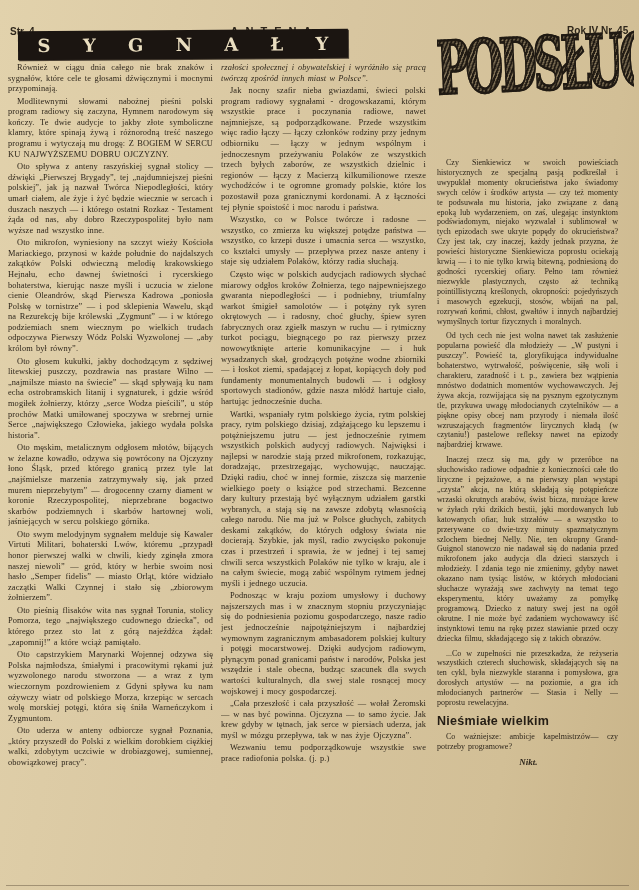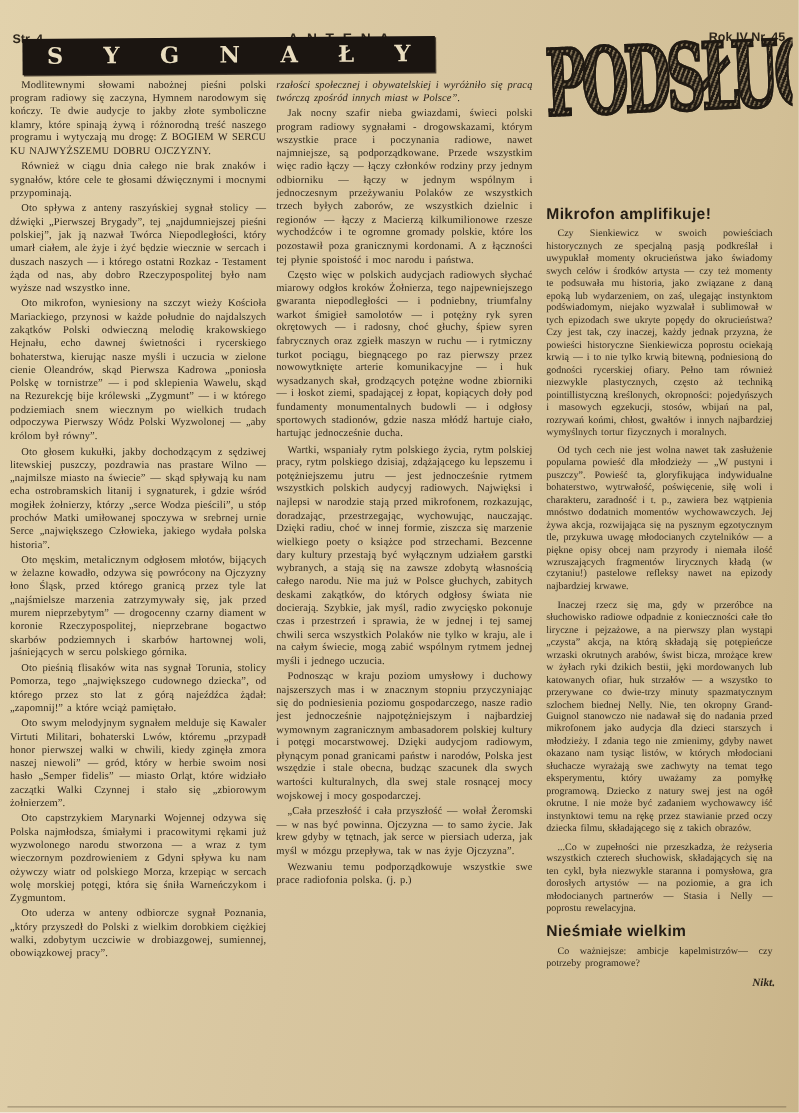--- a/index.html
+++ b/index.html
@@ -48,21 +48,21 @@
     -webkit-text-stroke:1.6px #201a13;line-height:1;white-space:nowrap;
   }
   .col3 h3{
     margin:6px 0 4px 0;font-size:12.5px;font-family:"Liberation Sans","DejaVu Sans",sans-serif;
     font-weight:bold;letter-spacing:0.3px;color:#241d14;
   }
   .col3 p{
     margin:0 16px 5px 0;font-size:8px;line-height:1.24;text-align:justify;
     text-indent:9px;word-spacing:1px;
   }
-  .signature{display:block;text-align:right;font-weight:bold;font-style:italic;font-size:9px;padding-right:14px;margin-top:2px;}
+  .signature{display:block;text-align:center;font-weight:bold;font-style:italic;font-size:9px;padding-right:14px;margin-top:2px;}
   
   .scanline{position:absolute;left:6px;right:10px;bottom:4px;height:1px;background:rgba(90,75,55,.45);}
 </style>
 </head>
 <body>
 
 <div class="page">
 
   <div class="hdr">
     <span class="page-label">Str. 4.</span>
@@ -71,48 +71,48 @@
   </div>
 
   <div class="content">
 
     <div class="left-article">
       <div class="banner">
         <span>S Y G N A Ł Y</span>
       </div>
       <div class="cols">
         <div class="col c1">
+          <p>Również w ciągu dnia całego nie brak znaków i sygnałów, które cele te głosami dźwięcznymi i mocnymi przypominają.</p>
           <p>Modlitewnymi słowami nabożnej pieśni polski program radiowy się zaczyna, Hymnem narodowym się kończy. Te dwie audycje to jakby złote symboliczne klamry, które spinają żywą i różnorodną treść naszego programu i wytyczają mu drogę: Z BOGIEM W SERCU KU NAJWYŻSZEMU DOBRU OJCZYZNY.</p>
-          <p>Również w ciągu dnia całego nie brak znaków i sygnałów, które cele te głosami dźwięcznymi i mocnymi przypominają.</p>
           <p>Oto spływa z anteny raszyńskiej sygnał stolicy — dźwięki „Pierwszej Brygady”, tej „najdumniejszej pieśni polskiej”, jak ją nazwał Twórca Niepodległości, który umarł ciałem, ale żyje i żyć będzie wiecznie w sercach i duszach naszych — i którego ostatni Rozkaz - Testament żąda od nas, aby dobro Rzeczypospolitej było nam wyższe nad wszystko inne.</p>
           <p>Oto mikrofon, wyniesiony na szczyt wieży Kościoła Mariackiego, przynosi w każde południe do najdalszych zakątków Polski odwieczną melodię krakowskiego Hejnału, echo dawnej świetności i rycerskiego bohaterstwa, kierując nasze myśli i uczucia w zielone cienie Oleandrów, skąd Pierwsza Kadrowa „poniosła Polskę w tornistrze” — i pod sklepienia Wawelu, skąd na Rezurekcję bije królewski „Zygmunt” — i w którego podziemiach snem wiecznym po wielkich trudach odpoczywa Pierwszy Wódz Polski Wyzwolonej — „aby królom był równy”.</p>
           <p>Oto głosem kukułki, jakby dochodzącym z sędziwej litewskiej puszczy, pozdrawia nas prastare Wilno — „najmilsze miasto na świecie” — skąd spływają ku nam echa ostrobramskich litanij i sygnaturek, i gdzie wśród mogiłek żołnierzy, którzy „serce Wodza pieścili”, u stóp prochów Matki umiłowanej spoczywa w srebrnej urnie Serce „największego Człowieka, jakiego wydała polska historia”.</p>
           <p>Oto męskim, metalicznym odgłosem młotów, bijących w żelazne kowadło, odzywa się powrócony na Ojczyzny łono Śląsk, przed którego granicą przez tyle lat „najśmielsze marzenia zatrzymywały się, jak przed murem nieprzebytym” — drogocenny czarny diament w koronie Rzeczypospolitej, nieprzebrane bogactwo skarbów podziemnych i skarbów hartownej woli, jaśniejących w sercu polskiego górnika.</p>
+          <p>Oto swym melodyjnym sygnałem melduje się Kawaler Virtuti Militari, bohaterski Lwów, któremu „przypadł honor pierwszej walki w chwili, kiedy zginęła zmora naszej niewoli” — gród, który w herbie swoim nosi hasło „Semper fidelis” — miasto Orląt, które widziało zaczątki Walki Czynnej i stało się „zbiorowym żołnierzem”.</p>
           <p>Oto pieśnią flisaków wita nas sygnał Torunia, stolicy Pomorza, tego „największego cudownego dziecka”, od którego przez sto lat z górą najeźdźca żądał: „zapomnij!” a które wciąż pamiętało.</p>
-          <p>Oto swym melodyjnym sygnałem melduje się Kawaler Virtuti Militari, bohaterski Lwów, któremu „przypadł honor pierwszej walki w chwili, kiedy zginęła zmora naszej niewoli” — gród, który w herbie swoim nosi hasło „Semper fidelis” — miasto Orląt, które widziało zaczątki Walki Czynnej i stało się „zbiorowym żołnierzem”.</p>
           <p>Oto capstrzykiem Marynarki Wojennej odzywa się Polska najmłodsza, śmiałymi i pracowitymi rękami już wyzwolonego narodu stworzona — a wraz z tym wieczornym pozdrowieniem z Gdyni spływa ku nam ożywczy wiatr od polskiego Morza, krzepiąc w sercach wolę morskiej potęgi, która się śniła Warneńczykom i Zygmuntom.</p>
           <p>Oto uderza w anteny odbiorcze sygnał Poznania, „który przyszedł do Polski z wielkim dorobkiem ciężkiej walki, zdobytym uczciwie w drobiazgowej, sumiennej, obowiązkowej pracy”.</p>
         </div>
         <div class="col c2">
           <p class="no-indent italic">rzałości społecznej i obywatelskiej i wyróżniło się pracą twórczą zpośród innych miast w Polsce”.</p>
           <p>Jak nocny szafir nieba gwiazdami, świeci polski program radiowy sygnałami - drogowskazami, którym wszystkie prace i poczynania radiowe, nawet najmniejsze, są podporządkowane. Przede wszystkim więc radio łączy — łączy członków rodziny przy jednym odbiorniku — łączy w jednym wspólnym i jednoczesnym przeżywaniu Polaków ze wszystkich trzech byłych zaborów, ze wszystkich dzielnic i regionów — łączy z Macierzą kilkumilionowe rzesze wychodźców i te ogromne gromady polskie, które los pozostawił poza granicznymi kordonami. A z łączności tej płynie spoistość i moc narodu i państwa.</p>
+          <p>Wszystko, co w Polsce twórcze i radosne — wszystko, co zmierza ku większej potędze państwa — wszystko, co krzepi dusze i umacnia serca — wszystko, co kształci umysły — przepływa przez nasze anteny i staje się udziałem Polaków, którzy radia słuchają.</p>
           <p>Często więc w polskich audycjach radiowych słychać miarowy odgłos kroków Żołnierza, tego najpewniejszego gwaranta niepodległości — i podniebny, triumfalny warkot śmigieł samolotów — i potężny ryk syren okrętowych — i radosny, choć głuchy, śpiew syren fabrycznych oraz zgiełk maszyn w ruchu — i rytmiczny turkot pociągu, biegnącego po raz pierwszy przez nowowytknięte arterie komunikacyjne — i huk wysadzanych skał, grodzących potężne wodne zbiorniki — i łoskot ziemi, spadającej z łopat, kopiących doły pod fundamenty monumentalnych budowli — i odgłosy sportowych stadionów, gdzie nasza młódź hartuje ciało, hartując jednocześnie ducha.</p>
           <p>Wartki, wspaniały rytm polskiego życia, rytm polskiej pracy, rytm polskiego dzisiaj, zdążającego ku lepszemu i potężniejszemu jutru — jest jednocześnie rytmem wszystkich polskich audycyj radiowych. Najwięksi i najlepsi w narodzie stają przed mikrofonem, rozkazując, doradzając, przestrzegając, wychowując, nauczając. Dzięki radiu, choć w innej formie, ziszcza się marzenie wielkiego poety o książce pod strzechami. Bezcenne dary kultury przestają być wyłącznym udziałem garstki wybranych, a stają się na zawsze zdobytą własnością całego narodu. Nie ma już w Polsce głuchych, zabitych deskami zakątków, do których odgłosy świata nie docierają. Szybkie, jak myśl, radio zwycięsko pokonuje czas i przestrzeń i sprawia, że w jednej i tej samej chwili serca wszystkich Polaków nie tylko w kraju, ale i na całym świecie, mogą zabić wspólnym rytmem jednej myśli i jednego uczucia.</p>
           <p>Podnosząc w kraju poziom umysłowy i duchowy najszerszych mas i w znacznym stopniu przyczyniając się do podniesienia poziomu gospodarczego, nasze radio jest jednocześnie najpotężniejszym i najbardziej wymownym zagranicznym ambasadorem polskiej kultury i potęgi mocarstwowej. Dzięki audycjom radiowym, płynącym ponad granicami państw i narodów, Polska jest wszędzie i stale obecna, budząc szacunek dla swych wartości kulturalnych, dla swej stale rosnącej mocy wojskowej i mocy gospodarczej.</p>
           <p>„Cała przeszłość i cała przyszłość — wołał Żeromski — w nas być powinna. Ojczyzna — to samo życie. Jak krew gdyby w tętnach, jak serce w piersiach uderza, jak myśl w mózgu przepływa, tak w nas żyje Ojczyzna”.</p>
           <p>Wezwaniu temu podporządkowuje wszystkie swe prace radiofonia polska. (j. p.)</p>
         </div>
       </div>
     </div>
 
     <div class="col3">
       <div class="logo-wrap">
         <div class="logo">PODSŁUCHY</div>
       </div>
-      <h3>Mikrofon amplifikuje!</h3>
       <p>Czy Sienkiewicz w swoich powieściach historycznych ze specjalną pasją podkreślał i uwypuklał momenty okrucieństwa jako świadomy swych celów i środków artysta — czy też momenty te podsuwała mu historia, jako związane z daną epoką lub wydarzeniem, on zaś, ulegając instynktom podświadomym, niejako wyzwalał i sublimował w tych epizodach swe ukryte popędy do okrucieństwa? Czy jest tak, czy inaczej, każdy jednak przyzna, że powieści historyczne Sienkiewicza poprostu ociekają krwią — i to nie tylko krwią bitewną, podniesioną do godności rycerskiej ofiary. Pełno tam również niezwykle plastycznych, często aż techniką pointillistyczną kreślonych, okropności: pojedyńszych i masowych egzekucji, stosów, wbijań na pal, rozrywań końmi, chłost, gwałtów i innych najbardziej wymyślnych tortur fizycznych i moralnych.</p>
       <p>Od tych cech nie jest wolna nawet tak zasłużenie popularna powieść dla młodzieży — „W pustyni i puszczy”. Powieść ta, gloryfikująca indywidualne bohaterstwo, wytrwałość, poświęcenie, siłę woli i charakteru, zaradność i t. p., zawiera bez wątpienia mnóstwo dodatnich momentów wychowawczych. Jej żywa akcja, rozwijająca się na pysznym egzotycznym tle, przykuwa uwagę młodocianych czytelników — a piękne opisy obcej nam przyrody i niemała ilość wzruszających fragmentów lirycznych kładą (w czytaniu!) pastelowe refleksy nawet na epizody najbardziej krwawe.</p>
       <p>Inaczej rzecz się ma, gdy w przeróbce na słuchowisko radiowe odpadnie z konieczności całe tło liryczne i pejzażowe, a na pierwszy plan wystąpi „czysta” akcja, na którą składają się potępieńcze wrzaski okrutnych arabów, świst bicza, mrożące krew w żyłach ryki dzikich bestii, jęki mordowanych lub katowanych ofiar, huk strzałów — a wszystko to przerywane co dwie-trzy minuty spazmatycznym szlochem biednej Nelly. Nie, ten okropny Grand-Guignol stanowczo nie nadawał się do nadania przed mikrofonem jako audycja dla dzieci starszych i młodzieży. I zdania tego nie zmienimy, gdyby nawet okazano nam tysiąc listów, w których młodociani słuchacze wyrażają swe zachwyty na temat tego eksperymentu, który uważamy za pomyłkę programową. Dziecko z natury swej jest na ogół okrutne. I nie może być zadaniem wychowawcy iść instynktowi temu na rękę przez stawianie przed oczy dziecka filmu, składającego się z takich obrazów.</p>
       <p>...Co w zupełności nie przeszkadza, że reżyseria wszystkich czterech słuchowisk, składających się na ten cykl, była niezwykle staranna i pomysłowa, gra dorosłych artystów — na poziomie, a gra ich młodocianych partnerów — Stasia i Nelly — poprostu rewelacyjna.</p>
       <h3>Nieśmiałe wielkim</h3>
       <p>Co ważniejsze: ambicje kapelmistrzów— czy potrzeby programowe?</p>
       <span class="signature">Nikt.</span>
     </div>
 
   </div>

